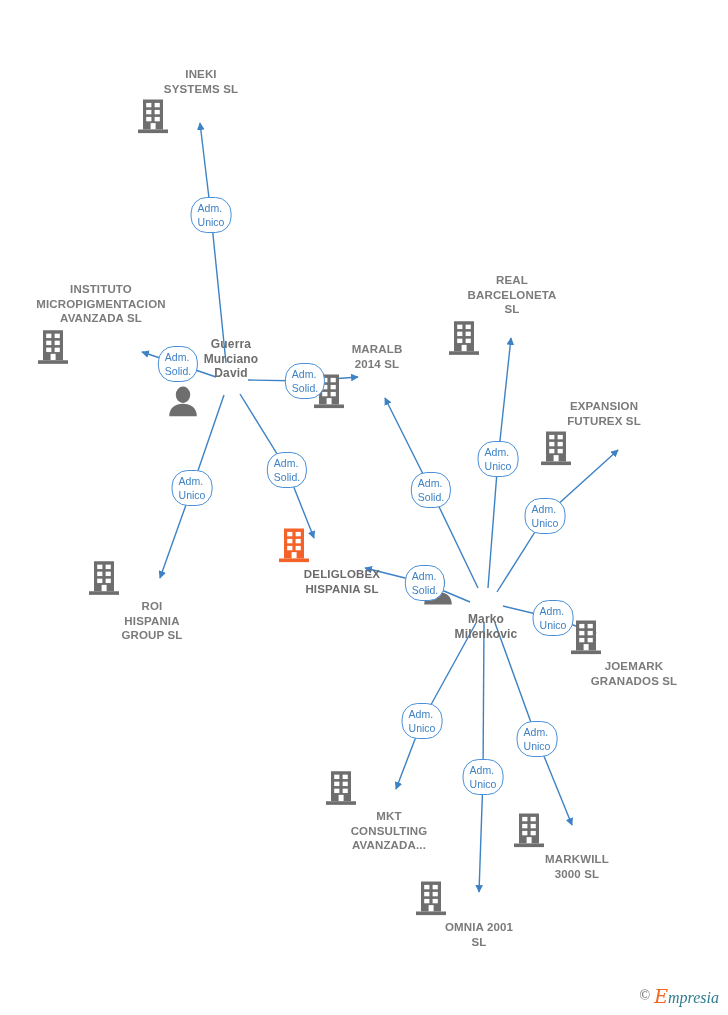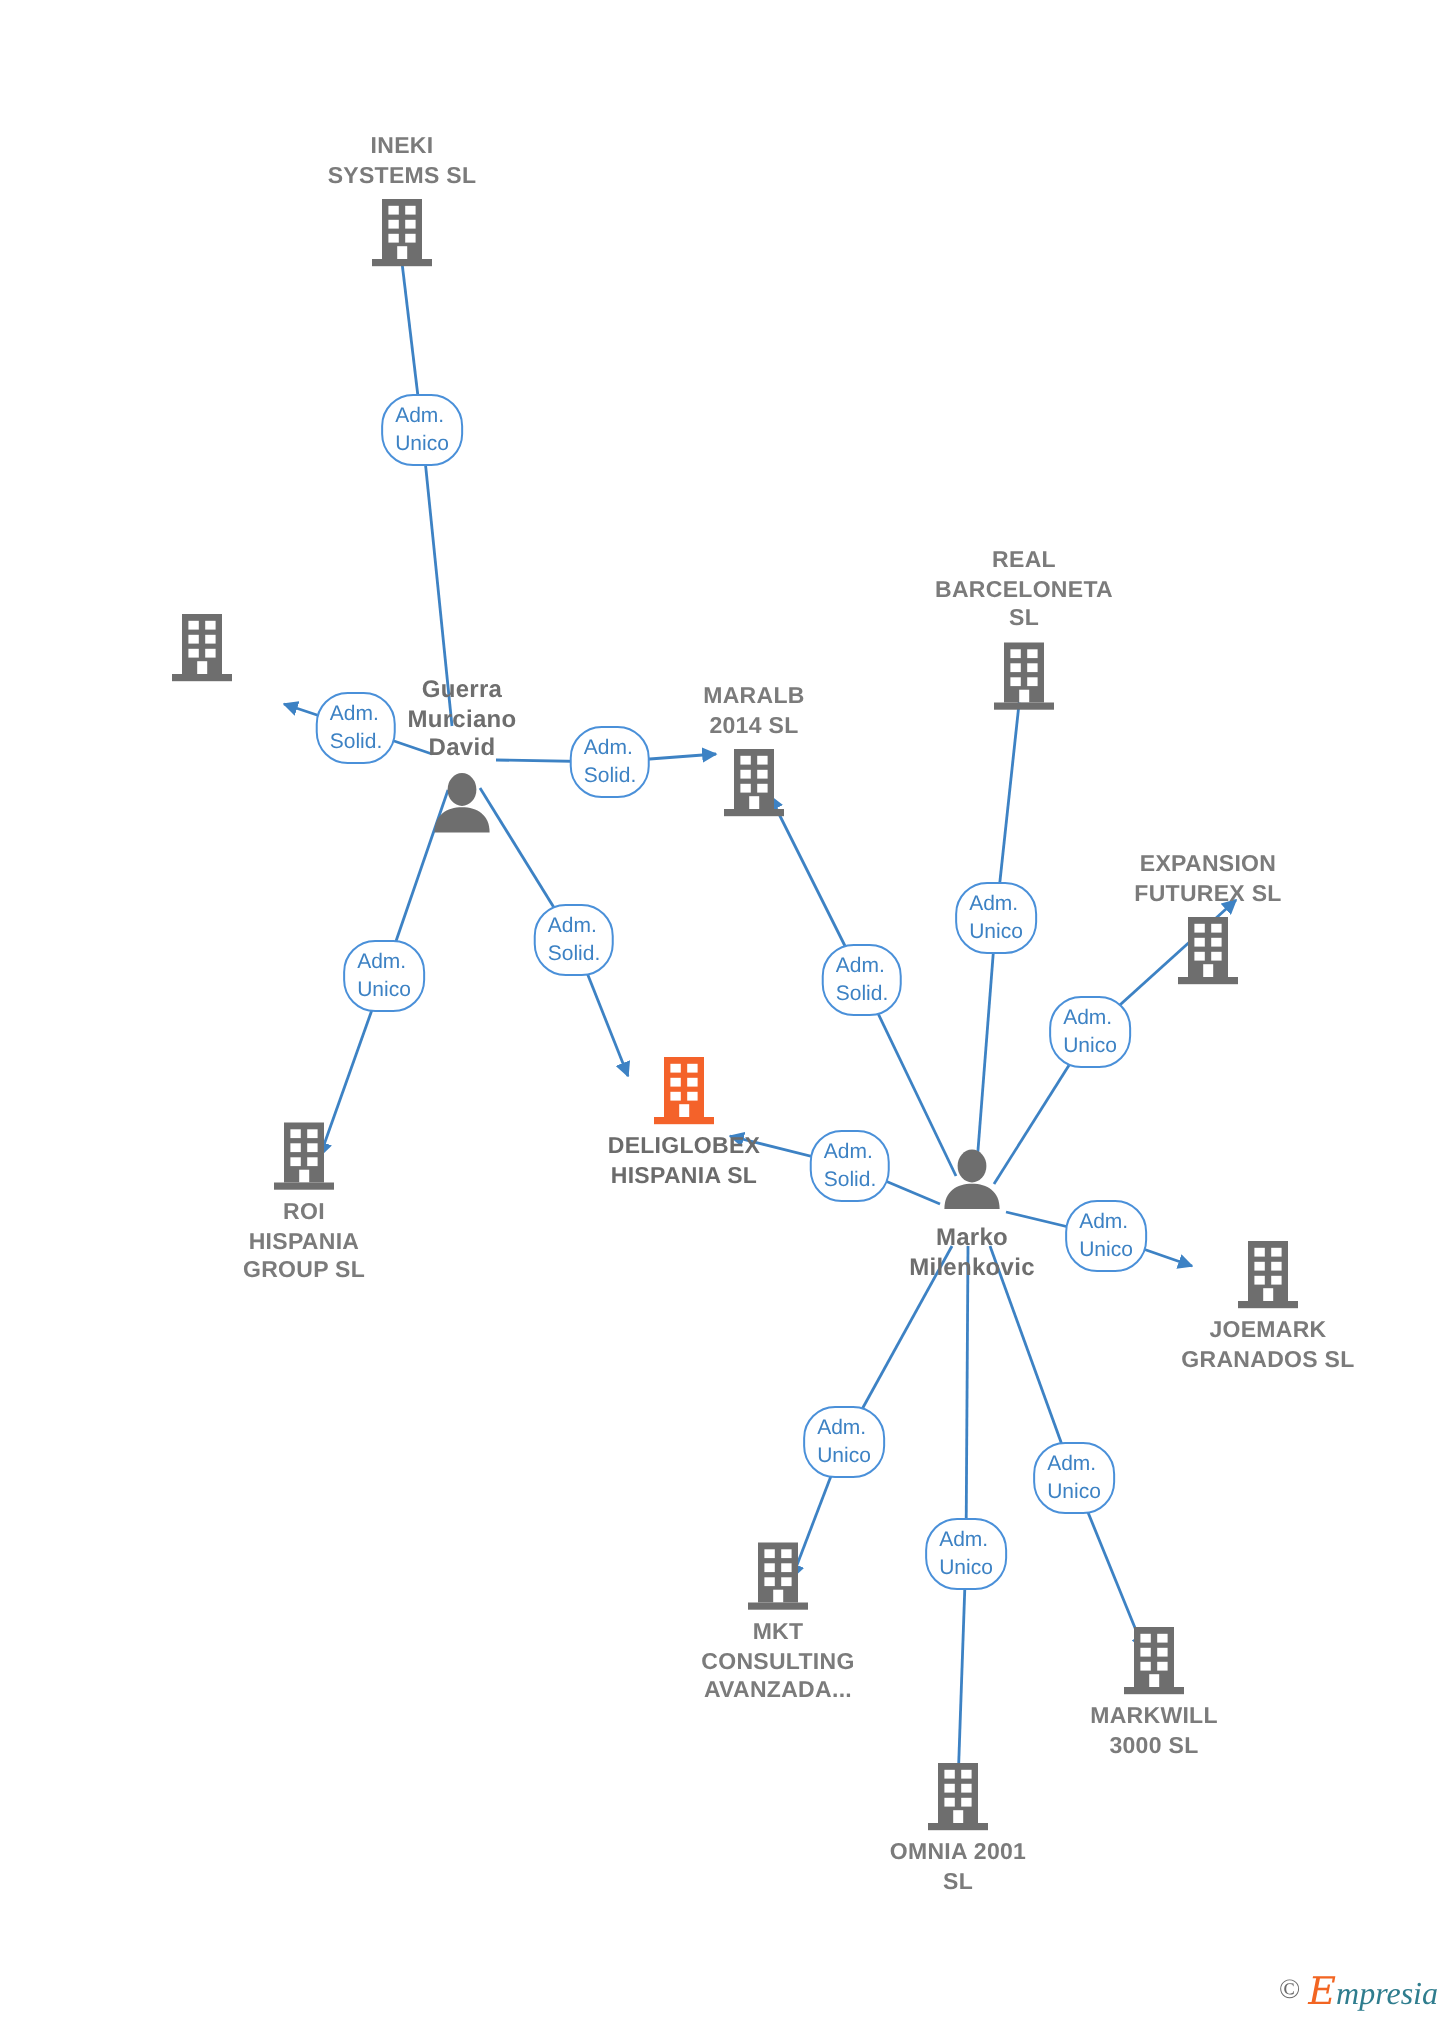--- a/index.html
+++ b/index.html
@@ -23,21 +23,20 @@
     top: 0;
     width: 728px;
     height: 1015px;
     pointer-events: none;
   }
   .node {
     position: absolute;
     transform: translate(-50%, -50%);
     display: flex;
     flex-direction: column;
-    align-items: center;
     width: 130px;
   }
   .node-label {
     font-size: 11.5px;
     line-height: 14.5px;
     color: #7b7b7b;
     text-align: center;
     letter-spacing: 0.15px;
     white-space: pre-line;
     font-weight: bold;
@@ -147,20 +146,23 @@
             <rect x="18.6" y="5.4" width="5.2" height="4.4" fill="#ffffff"></rect>
             <rect x="10.2" y="12.4" width="5.2" height="4.4" fill="#ffffff"></rect>
             <rect x="18.6" y="12.4" width="5.2" height="4.4" fill="#ffffff"></rect>
             <rect x="10.2" y="19.4" width="5.2" height="4.4" fill="#ffffff"></rect>
             <rect x="18.6" y="19.4" width="5.2" height="4.4" fill="#ffffff"></rect>
             <rect x="14.6" y="25.6" width="5.0" height="6.4" fill="#ffffff"></rect>
             <rect x="2" y="32" width="30" height="3.6" fill="#6e6e6e"></rect>
           </svg></span>
       </div>
       <div class="node company" style="left: 101px; top: 324px;">
+        <div class="node-label label-top">INSTITUTO
+MICROPIGMENTACION
+AVANZADA  SL</div>
         <span class="icon-wrap icon-order"><svg viewBox="0 0 34 38" width="34" height="38" xmlns="http://www.w3.org/2000/svg">
             <rect x="7" y="2" width="20" height="30" fill="#6e6e6e"></rect>
             <rect x="10.2" y="5.4" width="5.2" height="4.4" fill="#ffffff"></rect>
             <rect x="18.6" y="5.4" width="5.2" height="4.4" fill="#ffffff"></rect>
             <rect x="10.2" y="12.4" width="5.2" height="4.4" fill="#ffffff"></rect>
             <rect x="18.6" y="12.4" width="5.2" height="4.4" fill="#ffffff"></rect>
             <rect x="10.2" y="19.4" width="5.2" height="4.4" fill="#ffffff"></rect>
             <rect x="18.6" y="19.4" width="5.2" height="4.4" fill="#ffffff"></rect>
             <rect x="14.6" y="25.6" width="5.0" height="6.4" fill="#ffffff"></rect>
             <rect x="2" y="32" width="30" height="3.6" fill="#6e6e6e"></rect>
@@ -199,21 +201,21 @@
             <rect x="10.2" y="5.4" width="5.2" height="4.4" fill="#ffffff"></rect>
             <rect x="18.6" y="5.4" width="5.2" height="4.4" fill="#ffffff"></rect>
             <rect x="10.2" y="12.4" width="5.2" height="4.4" fill="#ffffff"></rect>
             <rect x="18.6" y="12.4" width="5.2" height="4.4" fill="#ffffff"></rect>
             <rect x="10.2" y="19.4" width="5.2" height="4.4" fill="#ffffff"></rect>
             <rect x="18.6" y="19.4" width="5.2" height="4.4" fill="#ffffff"></rect>
             <rect x="14.6" y="25.6" width="5.0" height="6.4" fill="#ffffff"></rect>
             <rect x="2" y="32" width="30" height="3.6" fill="#6e6e6e"></rect>
           </svg></span>
       </div>
-      <div class="node company" style="left: 604px; top: 433px; margin-top: 27px;">
+      <div class="node company" style="left: 604px; top: 433px;">
         <div class="node-label label-top">EXPANSION
 FUTUREX  SL</div>
         <span class="icon-wrap icon-order"><svg viewBox="0 0 34 38" width="34" height="38" xmlns="http://www.w3.org/2000/svg">
             <rect x="7" y="2" width="20" height="30" fill="#6e6e6e"></rect>
             <rect x="10.2" y="5.4" width="5.2" height="4.4" fill="#ffffff"></rect>
             <rect x="18.6" y="5.4" width="5.2" height="4.4" fill="#ffffff"></rect>
             <rect x="10.2" y="12.4" width="5.2" height="4.4" fill="#ffffff"></rect>
             <rect x="18.6" y="12.4" width="5.2" height="4.4" fill="#ffffff"></rect>
             <rect x="10.2" y="19.4" width="5.2" height="4.4" fill="#ffffff"></rect>
             <rect x="18.6" y="19.4" width="5.2" height="4.4" fill="#ffffff"></rect>

